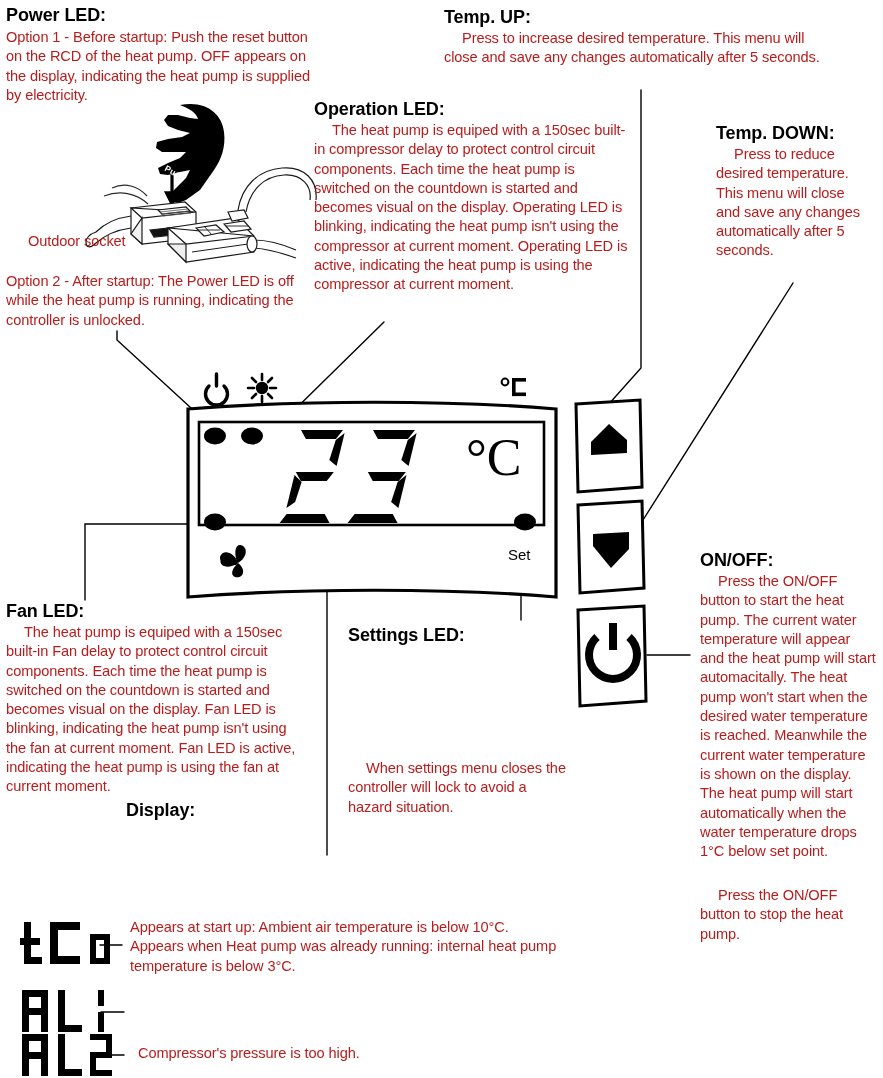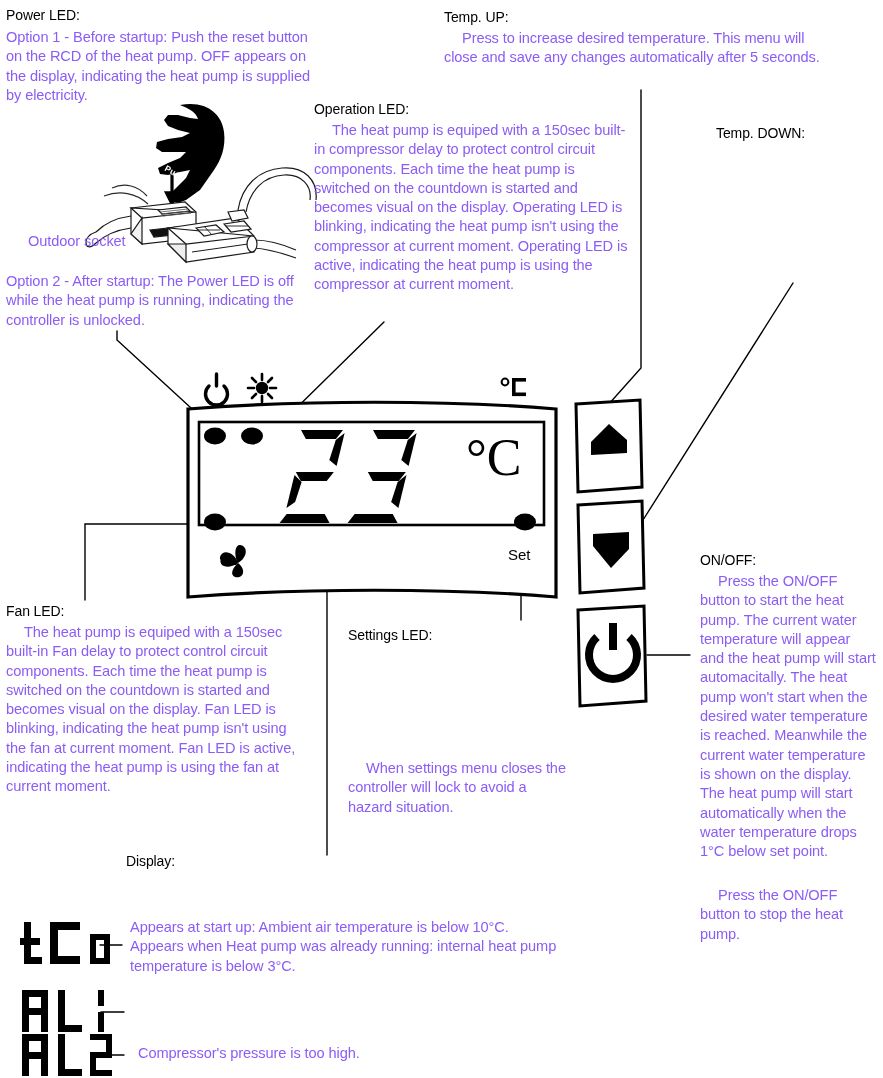--- a/index.html
+++ b/index.html
@@ -19,27 +19,27 @@
     position: absolute;
     left: 0; top: 0;
     width: 883px;
     height: 1078px;
   }
   
   .txt {
     position: absolute;
     font-size: 14.6px;
     line-height: 19.3px;
-    color: #8b5cf6;
+    color: #b91c1c;
     white-space: pre-wrap;
     letter-spacing: -0.1px;
   }
   .hd {
-    font-weight: normal;
-    font-size: 14px;
+    font-weight: bold;
+    font-size: 18px;
     line-height: 19.3px;
     position: absolute;
     letter-spacing: -0.1px;
   }
   .indent { text-indent: 18px; }
 
   
   .vec {
     position: absolute;
     left: 0; top: 0;
@@ -299,32 +299,33 @@
   <div style="position:absolute; left:164px; top:168px; font-size:8.5px; font-weight:bold; color:#fff;
               transform:rotate(28deg); letter-spacing:0.5px;">Push</div>
 
   <div class="hd" style="left:314px; top:100px;">Operation LED:</div>
   <div class="txt indent" style="left:314px; top:121px; width:318px;">The heat pump is equiped with a 150sec built-in compressor delay to protect control circuit components. Each time the heat pump is switched on the countdown is started and becomes visual on the display. Operating LED is blinking, indicating the heat pump isn't using the compressor at current moment. Operating LED is active, indicating the heat pump is using the compressor at current moment.</div>
 
   <div class="hd" style="left:444px; top:8px;">Temp. UP:</div>
   <div class="txt indent" style="left:444px; top:29px; width:390px;">Press to increase desired temperature. This menu will close and save any changes automatically after 5 seconds.</div>
 
   <div class="hd" style="left:716px; top:124px;">Temp. DOWN:</div>
+  <div class="txt indent" style="left:716px; top:145px; width:150px;">Press to reduce desired temperature. This menu will close and save any changes automatically after 5 seconds.</div>
 
   <div class="hd" style="left:700px; top:551px;">ON/OFF:</div>
   <div class="txt indent" style="left:700px; top:572px; width:176px;">Press the ON/OFF button to start the heat pump. The current water temperature will appear and the heat pump will start automacitally. The heat pump won't start when the desired water temperature is reached. Meanwhile the current water temperature is shown on the display. The heat pump will start automatically when the water temperature drops 1°C below set point.</div>
   <div class="txt indent" style="left:700px; top:886px; width:176px;">Press the ON/OFF button to stop the heat pump.</div>
 
   <div class="hd" style="left:6px; top:602px;">Fan LED:</div>
   <div class="txt indent" style="left:6px; top:623px; width:300px;">The heat pump is equiped with a 150sec built-in Fan delay to protect control circuit components. Each time the heat pump is switched on the countdown is started and becomes visual on the display. Fan LED is blinking, indicating the heat pump isn't using the fan at current moment. Fan LED is active, indicating the heat pump is using the fan at current moment.</div>
 
   <div class="hd" style="left:348px; top:626px;">Settings LED:</div>
   <div class="txt indent" style="left:348px; top:759px; width:224px;">When settings menu closes the controller will lock to avoid a hazard situation.</div>
 
-  <div class="hd" style="left:126px; top:852px;">Display:</div>
+  <div class="hd" style="left:126px; top:801px;">Display:</div>
 
   <div class="txt" style="left:130px; top:918px; width:500px;">Appears at start up: Ambient air temperature is below 10°C.
 Appears when Heat pump was already running: internal heat pump temperature is below 3°C.</div>
   <div class="txt" style="left:138px; top:1044px; width:500px;">Compressor's pressure is too high.</div>
 
   <div class="deg-c-big" style="left:466px; top:432px;">°C</div>
   <div class="set-label" style="left:508px; top:546px;">Set</div>
 
 </div>
 

